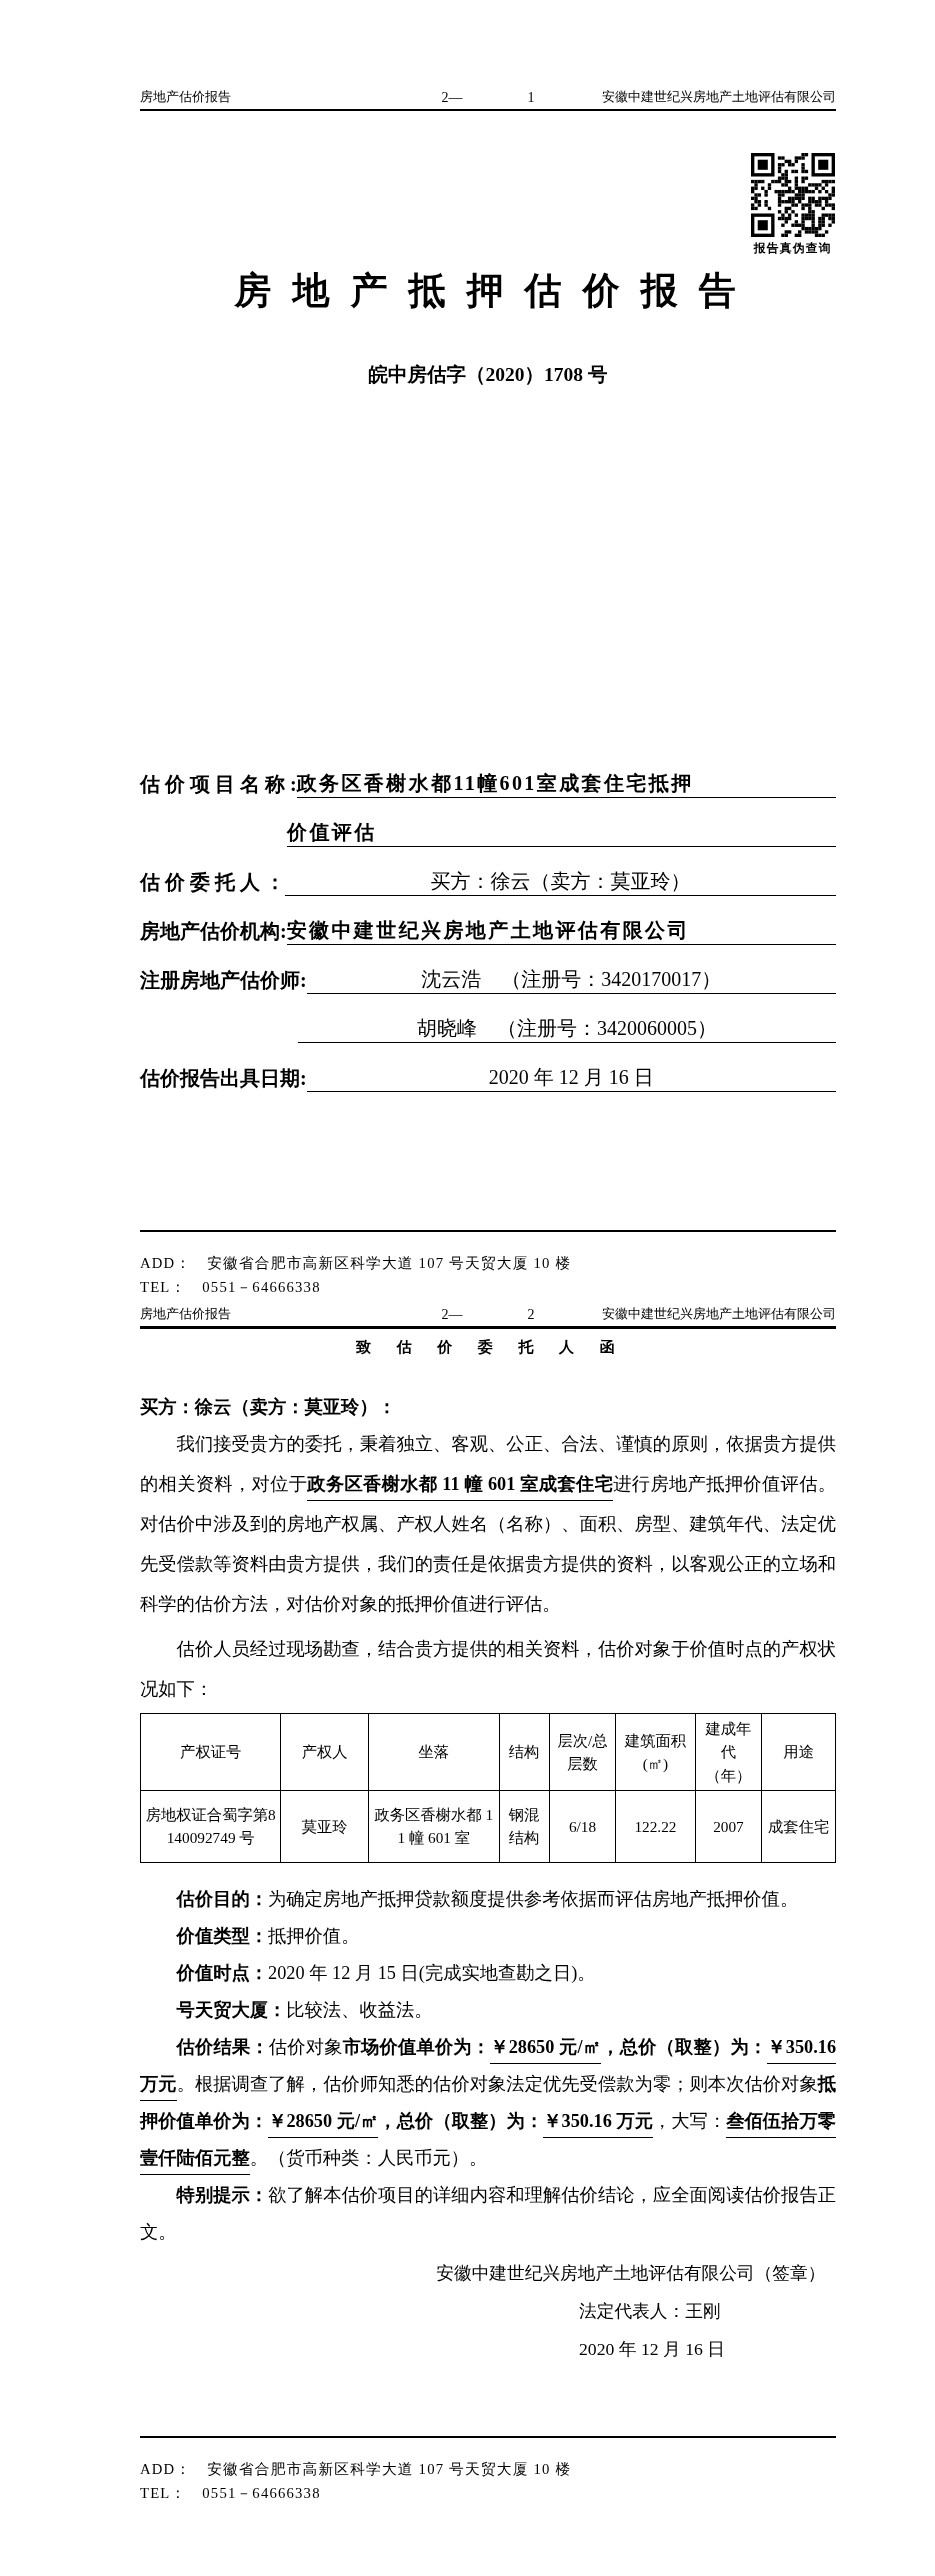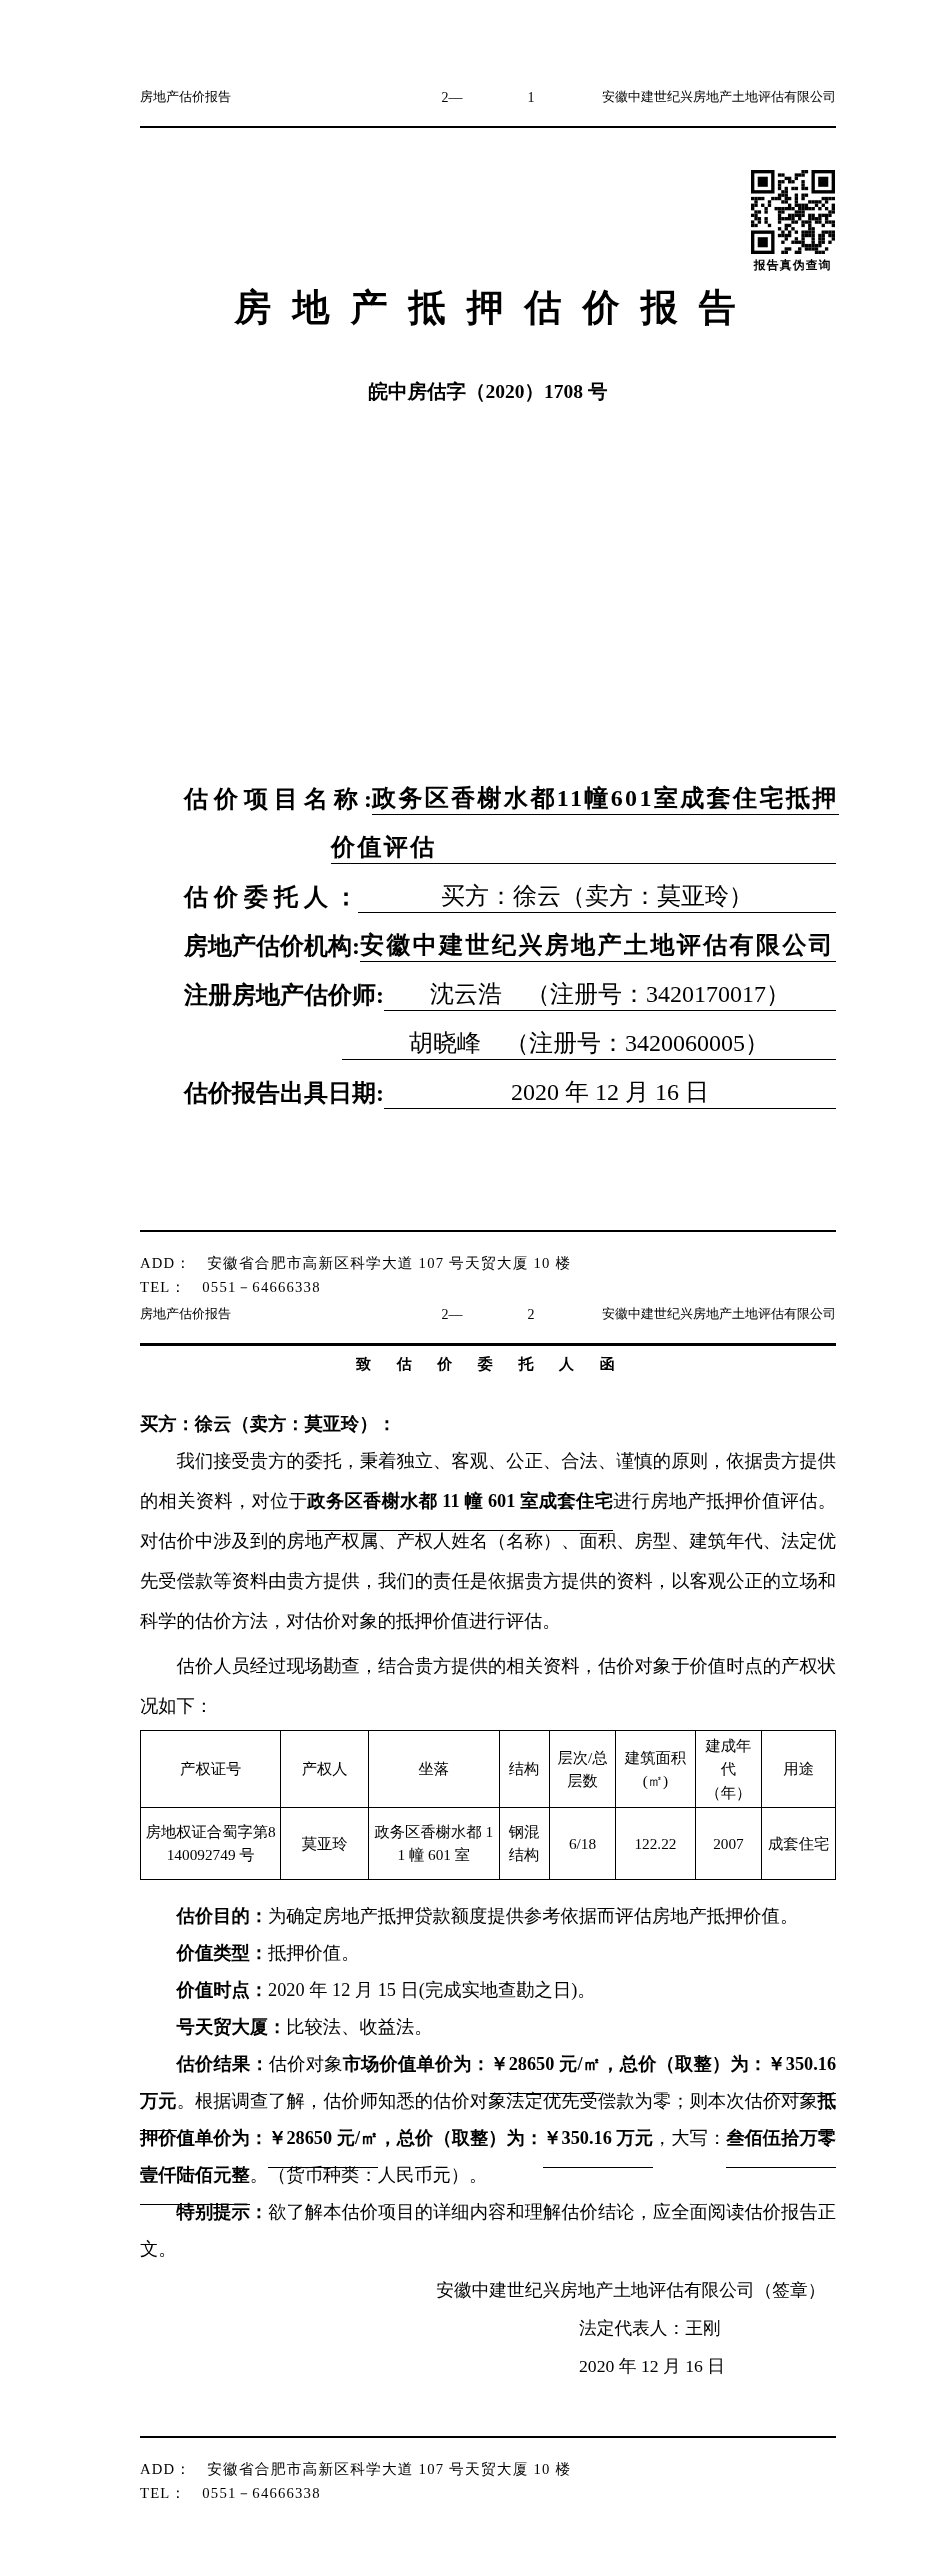--- a/index.html
+++ b/index.html
@@ -9,55 +9,55 @@
     overflow:hidden;
     background:#ffffff;
     color:#000;
     font-family:"Liberation Serif","DejaVu Serif",serif;
   }
   .page{position:relative;}
   .p1{height:1297px;padding:88px 100px 0 140px;box-sizing:border-box;}
   .p2{height:1279px;padding:1.2px 100px 0 140px;box-sizing:border-box;}
 
   
-  .hdr{display:flex;align-items:flex-end;border-bottom:2.4px solid #000;padding-bottom:20px;font-size:13px;}
+  .hdr{display:flex;align-items:flex-end;border-bottom:2.4px solid #000;padding-bottom:3px;font-size:13px;}
   .p2 .hdr{border-bottom-width:3.5px;margin-top:7px;}
   .hdr .hl{flex:1;text-align:left;}
   .hdr .hc{display:flex;gap:65px;font-size:14px;}
   .hdr .hr{flex:1;text-align:right;}
 
   
   .qrwrap{width:84px;margin:42px 1.2px 0 auto;text-align:center;}
   .qrwrap svg{display:block;}
   .qrcap{font-size:11.8px;font-weight:bold;letter-spacing:1.2px;margin-top:3.5px;white-space:nowrap;}
 
   .bigtitle{margin-top:11.8px;text-align:center;font-size:37px;font-weight:bold;letter-spacing:5.9px;line-height:46px;white-space:nowrap;}
   .docno{margin-top:47px;text-align:center;font-size:19.5px;font-weight:bold;}
 
   
-  .fields{margin-top:361px;font-size:24px;margin-left:44px;}
+  .fields{margin-top:361px;font-size:20px;}
   .frow{display:flex;align-items:flex-end;height:49px;}
   .flabel{font-weight:bold;white-space:nowrap;}
   .fspacer{width:147px;flex:none;}
   .fspacer2{width:158px;flex:none;}
   .fval{flex:1;border-bottom:1.8px solid #000;padding-bottom:2.9px;white-space:nowrap;line-height:1.1;}
   .fv-bold{font-weight:bold;letter-spacing:2.4px;}
   .fv-center{text-align:center;}
 
   
   .pfooter{position:absolute;left:140px;right:100px;border-top:2.4px solid #000;padding-top:20px;font-size:14.7px;line-height:23.6px;letter-spacing:1.2px;}
   .f1{top:1230px;}
   .f2{top:1139px;}
 
   
   .lettertitle{margin-top:3.5px;text-align:center;font-size:15px;font-weight:bold;letter-spacing:5.3px;line-height:28px;}
   .salut{margin-top:35px;font-size:18.3px;font-weight:bold;line-height:23.6px;}
   .para{margin:4.7px 0 0 0;font-size:18.3px;line-height:40px;text-align:justify;text-indent:2em;}
   .b{font-weight:bold;}
-  .u{font-weight:bold;border-bottom:1.8px solid #000;padding-bottom:19px;}
+  .u{font-weight:bold;border-bottom:1.8px solid #000;padding-bottom:6px;}
 
   
   table.props{width:100%;margin-top:4.7px;border-collapse:collapse;table-layout:fixed;font-size:15.3px;}
   table.props th,table.props td{border:1.2px solid #000;text-align:center;vertical-align:middle;font-weight:normal;padding:2.4px 3.5px;line-height:23.6px;word-break:break-all;}
   table.props th{height:57px;}
   table.props td{height:66px;}
 
   .items{margin-top:18px;}
   .item{margin:0;font-size:18.3px;line-height:37px;text-align:justify;text-indent:2em;}
 

